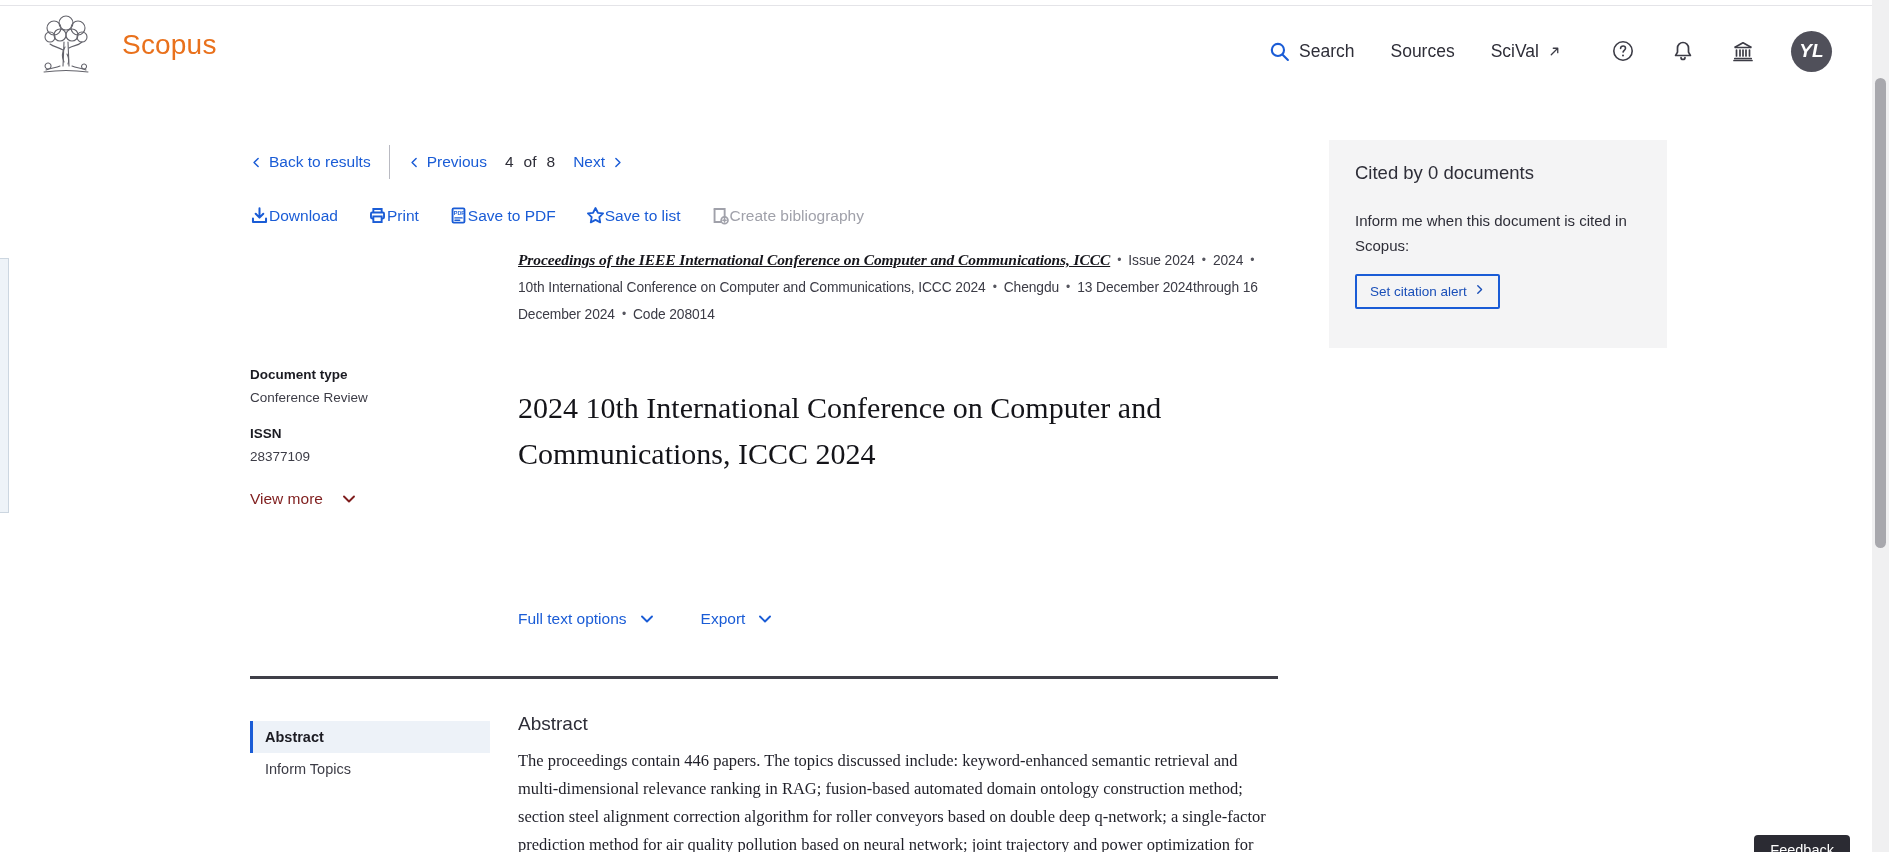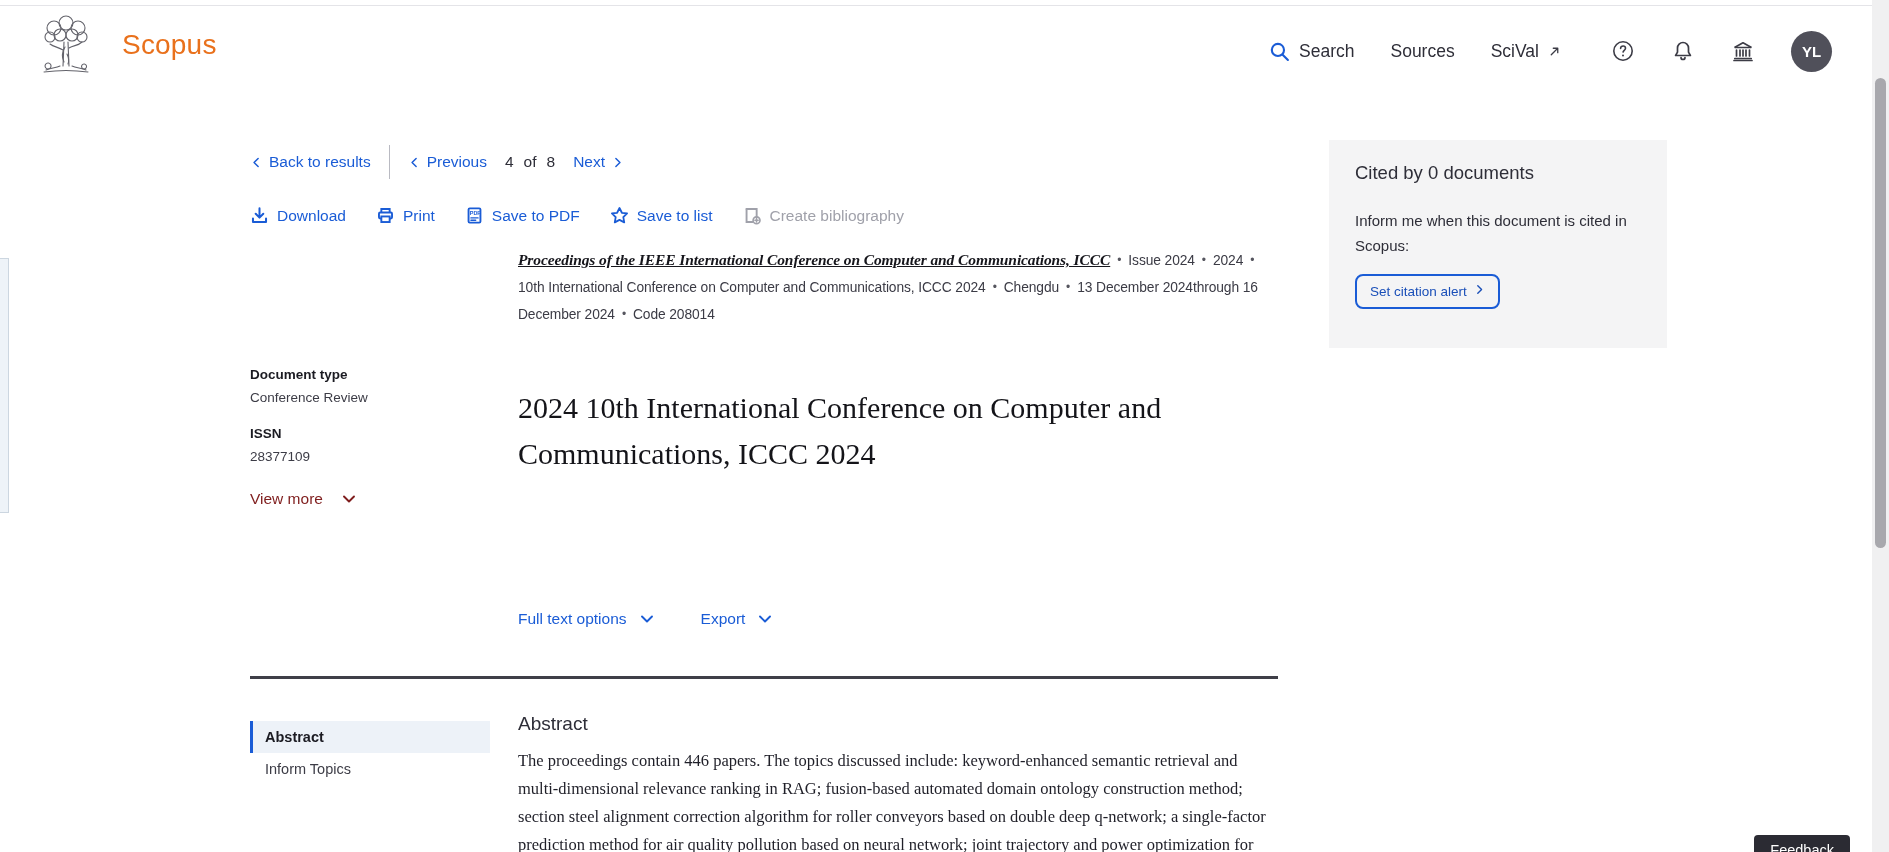--- a/index.html
+++ b/index.html
@@ -12,38 +12,38 @@
   
   .header { position:absolute; top:6px; left:0; width:1872px; height:90px; background:#fff; }
   .brand { position:absolute; left:38px; top:8px; display:flex; align-items:center; gap:28px; cursor:pointer; }
   .tree-logo { width:56px; height:62px; }
   .brand-name { font-size:28px; color:#e9711c; font-weight:500; letter-spacing:.2px; }
   .header-right { position:absolute; right:40px; top:0; height:90px; display:flex; align-items:center; gap:36px; }
   .hdr-link { display:flex; align-items:center; gap:9px; font-size:17.5px; color:#2e2e38; cursor:pointer; }
   .hdr-icon { width:24px; height:24px; color:#3c3c46; cursor:pointer; }
   .hdr-icon.help { margin-left:14px; }
   .avatar { width:41px; height:41px; border-radius:50%; background:#50505a; color:#fff;
-    display:flex; align-items:center; justify-content:center; font-size:15px; font-weight:bold; cursor:pointer; }
+    display:flex; align-items:center; justify-content:center; font-size:19px; font-weight:bold; cursor:pointer;font-style:italic; }
 
   
   .left-strip { position:absolute; left:0; top:258px; width:9px; height:255px;
     background:#eef3f8; border:1px solid #ccd6e0; border-left:none; }
 
   
   .content { position:absolute; left:250px; top:145px; width:1028px; }
 
   .nav-row { display:flex; align-items:center; font-size:15.5px; }
   .nav-item { display:flex; align-items:center; gap:6px; color:#1a5cd6; cursor:pointer; }
   .nav-sep { width:1px; height:34px; background:#b9bac2; margin:0 18px; }
   .pager-pos { color:#2e2e38; margin:0 18px; display:flex; gap:10px; }
   .nav-next { margin-left:0; }
   .chev { width:13px; height:13px; }
 
   .actions-row { display:flex; align-items:center; gap:30px; margin-top:27px; font-size:15.5px; }
-  .action { display:flex; align-items:center; gap:8px; color:#1a5cd6; cursor:pointer; }
+  .action { display:flex; align-items:center; gap:0; color:#1a5cd6; cursor:pointer; }
   .action .aicon { width:19px; height:19px; }
   .action.disabled { color:#a0a1aa; cursor:default; }
 
   .grid1 { display:flex; margin-top:22px; }
   .meta-col { width:268px; padding-top:120px; flex:none; }
   .main-col { width:760px; flex:none; }
 
   .meta-group { margin-bottom:21px; }
   .meta-label { font-weight:bold; font-size:13.5px; color:#1b1b22; margin-bottom:8px; }
   .meta-value { font-size:13.5px; color:#3c3c46; }
@@ -73,21 +73,21 @@
   .abstract-heading { font-size:19px; color:#2e2e38; margin-bottom:12px; }
   .abstract-text { font-family:"Liberation Serif", serif; font-size:16.5px; color:#1f1f28; line-height:28px; }
 
   
   .cited-card { position:absolute; left:1329px; top:140px; width:338px; min-height:208px;
     background:#f4f4f5; padding:22px 26px; }
   .cited-title { font-size:18.5px; color:#2e2e38; }
   .cited-info { font-size:15px; line-height:25px; margin-top:24px; color:#2e2e38; }
   .cited-btn { margin-top:16px; display:inline-flex; align-items:flex-start; gap:7px;
     border:2px solid #1a5cd6; color:#1a4fb8; background:transparent; padding:8px 13px;
-    font-size:13.5px; font-family:"Liberation Sans", sans-serif; cursor:pointer; border-radius:8px; }
+    font-size:13.5px; font-family:"Liberation Sans", sans-serif; cursor:pointer; border-radius:2px; }
   .cited-btn .chev { width:11px; height:11px; }
 
   
   .feedback { position:absolute; right:39px; bottom:-17px; height:34px; background:#2b2b33;
     color:#fff; font-size:14.5px; padding:7px 16px; border-radius:4px 4px 0 0; cursor:pointer; }
 
   
   .scrollbar { position:absolute; right:0; top:0; width:17px; height:852px; background:#f0f0f1; }
   .scroll-thumb { position:absolute; left:3px; top:78px; width:11px; height:470px;
     background:#a8a8ad; border-radius:6px; cursor:pointer; }

